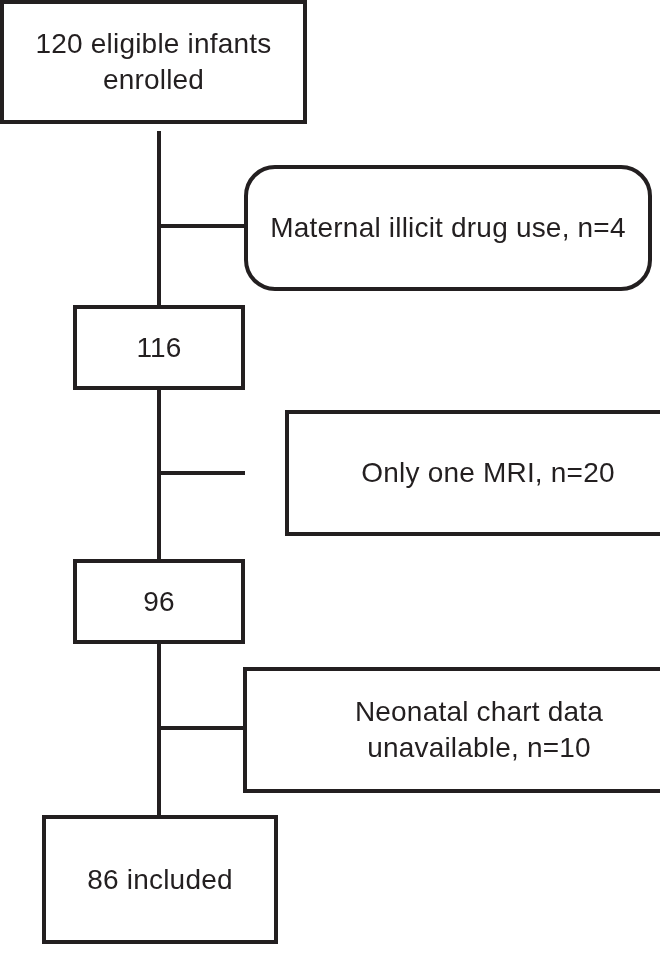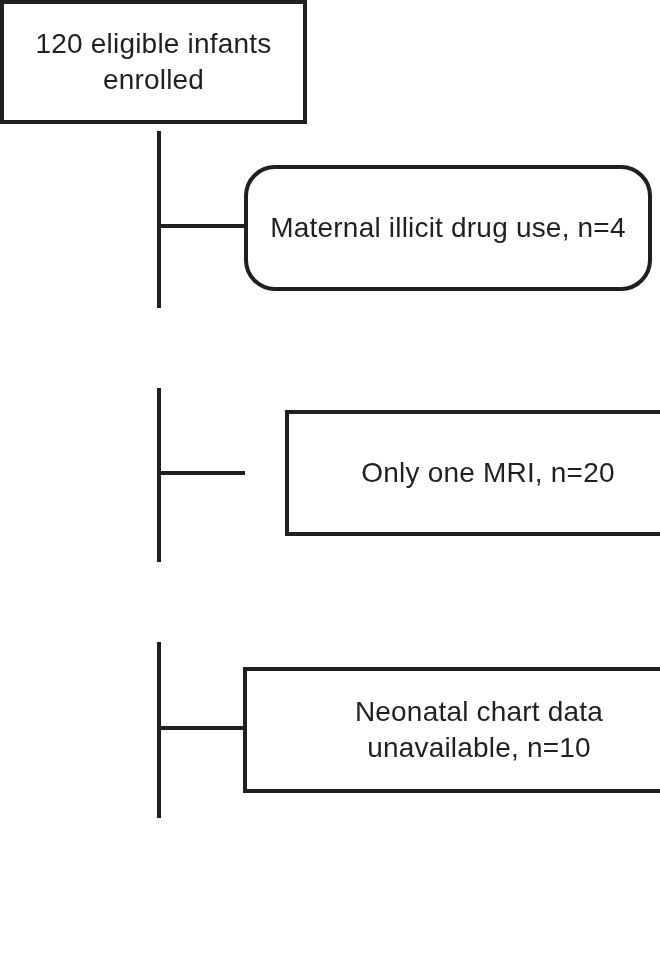--- a/index.html
+++ b/index.html
@@ -67,22 +67,31 @@
 
   <div class="conn" id="c-h1"></div>
   <div class="conn" id="c-h2"></div>
   <div class="conn" id="c-h3"></div>
 
   <div class="node" id="n-enrolled">
     <span class="node-label">120 eligible infants
 enrolled</span>
   </div>
 
+  <div class="node" id="n-116">
+    <span class="node-label">116</span>
+  </div>
 
+  <div class="node" id="n-96">
+    <span class="node-label">96</span>
+  </div>
 
+  <div class="node" id="n-included">
+    <span class="node-label">86 included</span>
+  </div>
 
   <div class="node" id="n-drug">
     <span class="node-label">Maternal illicit drug use, n=4</span>
   </div>
 
   <div class="node" id="n-mri">
     <span class="node-label">Only one MRI, n=20</span>
   </div>
 
   <div class="node" id="n-chart">

